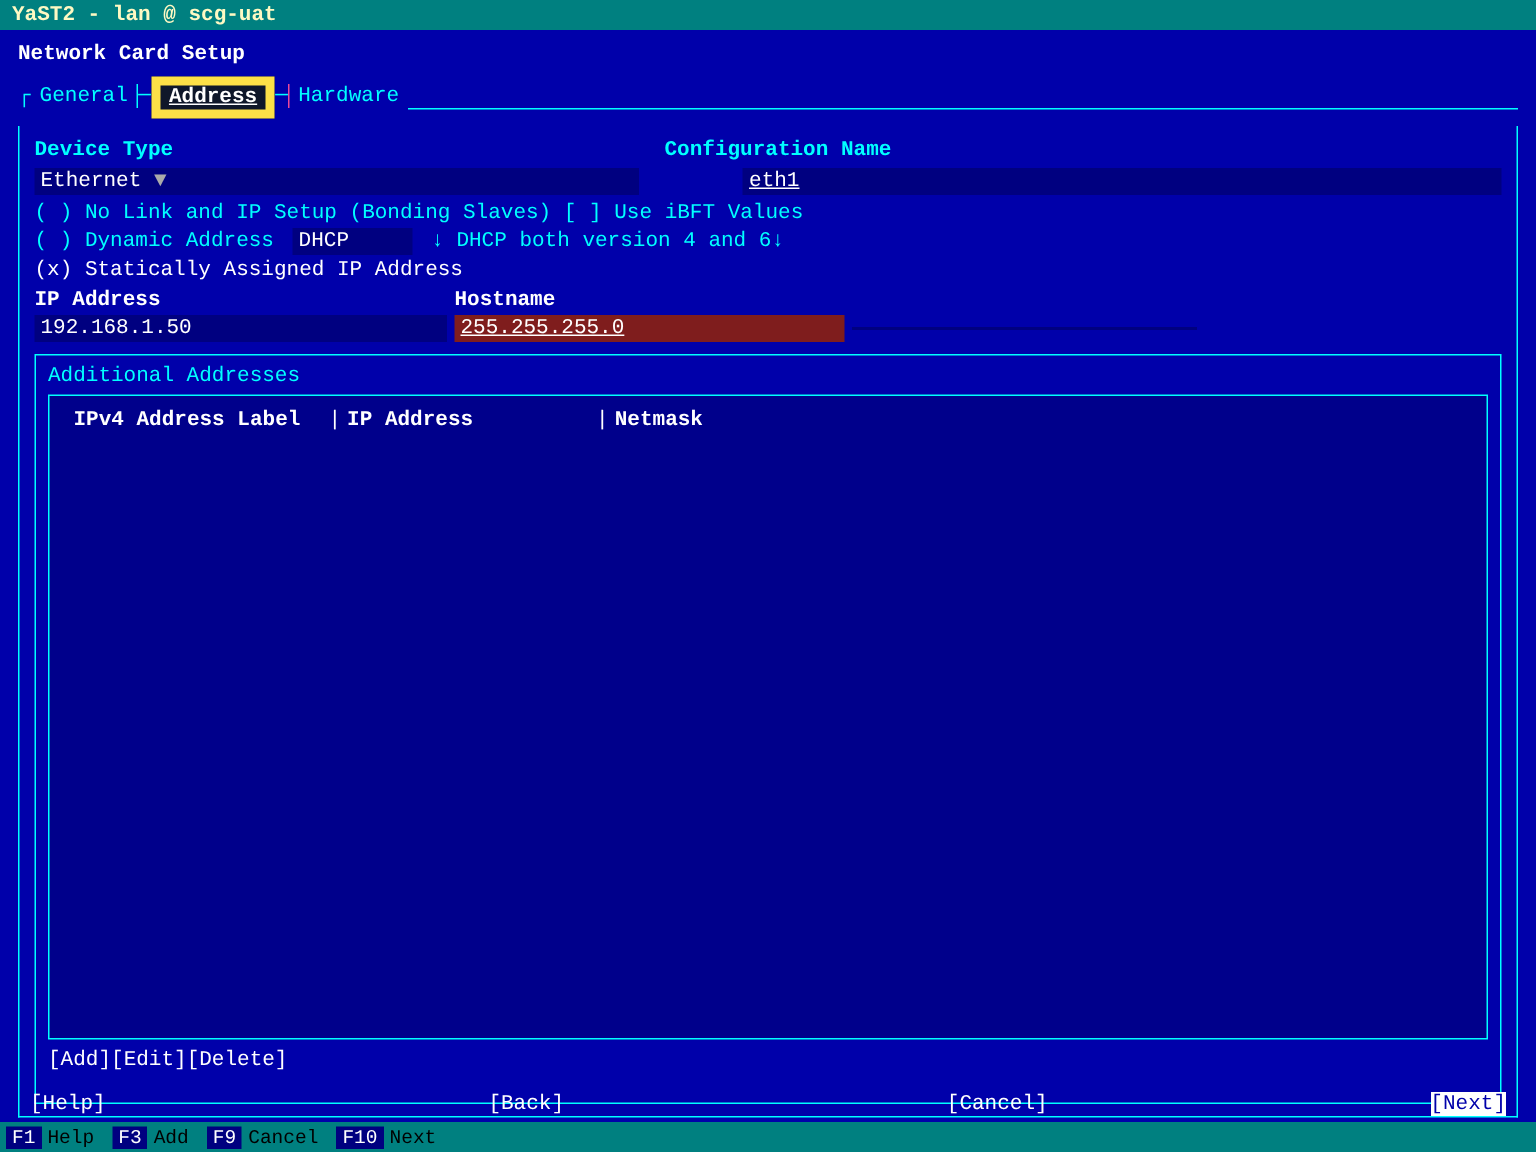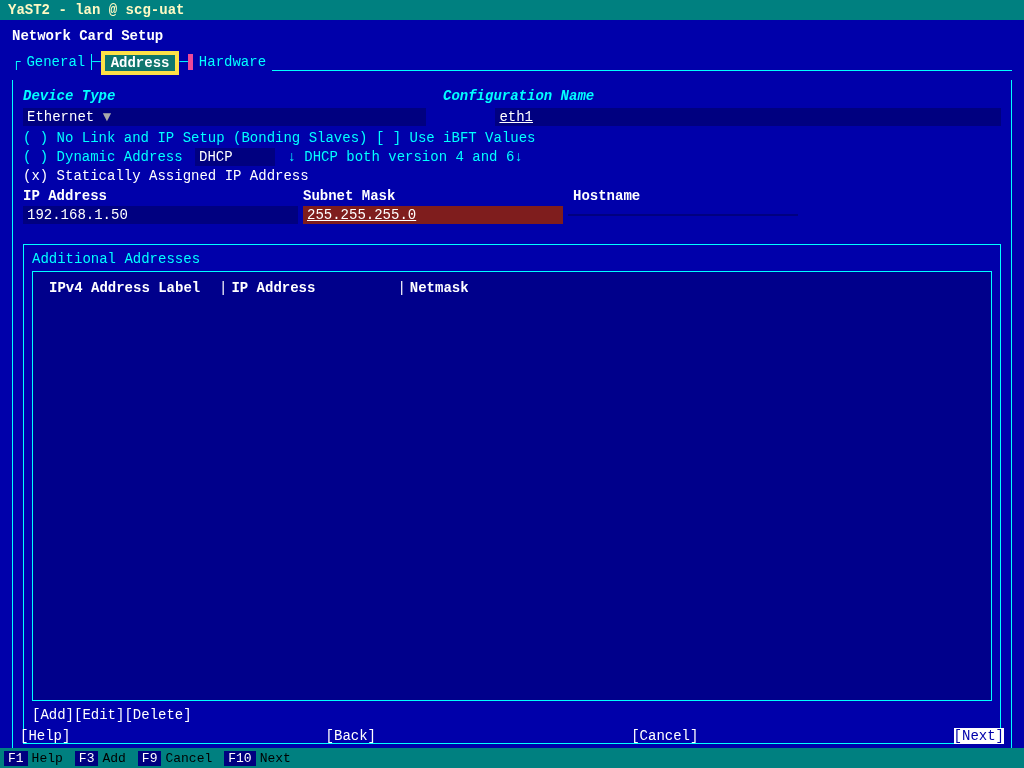--- a/index.html
+++ b/index.html
@@ -205,21 +205,20 @@
     .fkey-label {
       color: #000000;
       margin-right: 12px;
       font-size: 13px;
     }
 
     
     .col-header-row {
       display: flex;
       margin-bottom: 4px;
-      font-style: italic;
     }
 
     .col-header {
       color: #00ffff;
       font-weight: bold;
     }
   </style>
 </head>
 <body>
 
@@ -228,23 +227,23 @@
 </div>
 
 <div id="main-content">
 
   <div id="window-title">Network Card Setup</div>
 
   <div id="tab-bar">
     <span style="color:#00ffff;">┌</span>
     <span style="color:#00ffff; padding: 0 6px; border-right: 1px solid #00ffff;">General</span>
     <span style="color:#00ffff;">─</span>
-    <span style="color:#ffffff; font-weight:bold; padding: 0 6px; border: 4px solid #fde047; background:#0f766e; position:relative; bottom:-1px;">Address</span>
+    <span style="color:#ffffff; font-weight:bold; padding: 0 6px; border: 6px solid #fde047; background:#0f172a; position:relative; bottom:-1px;text-decoration:underline;">Address</span>
     <span style="color:#00ffff;">─</span>
-    <span style="color:#00ffff; padding: 0 6px; border-left: 5px solid #ec4899;">Hardware</span>
+    <span style="color:#00ffff; padding: 0 6px; border-left: 1px solid #ec4899;">Hardware</span>
     <span style="color:#00ffff; flex:1; border-bottom: 1px solid #00ffff;">&nbsp;</span>
   </div>
 
   <div style="border: 1px solid #00ffff; border-top: none; padding: 8px 10px;">
 
     <div class="col-header-row">
       <span class="col-header" style="width:420px;">Device Type</span>
       <span class="col-header">Configuration Name</span>
     </div>
 
@@ -272,39 +271,38 @@
       <span class="dhcp-field">DHCP</span>
       <span>&nbsp;↓ DHCP both version 4 and 6↓</span>
     </div>
 
     <div class="radio-row">
       <span style="cursor:pointer; color:#ffffff;">(x) Statically Assigned IP Address</span>
     </div>
 
     <div class="ip-labels-row" style="margin-top:4px;">
       <span class="ip-label" style="width:280px;">IP Address</span>
-      <span class="ip-label" style="width:270px;">Subnet Mask</span>
       <span class="ip-label">Hostname</span>
     </div>
 
     <div class="ip-value-row">
       <span class="ip-field" style="width:275px; background-color:#000080; display:inline-block;">
         <span>192.168.1.50</span>
       </span>
       <span style="width:5px;">&nbsp;</span>
       <span class="ip-field" style="width:260px; background-color:#7f1d1d; display:inline-block;text-decoration:underline;">
         <span>255.255.255.0</span>
       </span>
       <span style="width:5px;">&nbsp;</span>
       <span class="ip-field" style="width:230px; background-color:#000080; display:inline-block;">
         <span></span>
       </span>
     </div>
 
-    <div id="additional-addresses" style="border: 1px solid #00ffff; padding: 6px 8px; margin-top: 20px;">
+    <div id="additional-addresses" style="border: 1px solid #00ffff; padding: 6px 8px; margin-top: 8px;">
 
       <div style="margin-bottom:4px;">
         <span style="color:#00ffff;">Additional Addresses</span>
       </div>
 
       <div id="address-table" style="border: 1px solid #00ffff; background-color: #00008b; height: 430px; padding: 4px 8px;">
 
         <div class="table-header">
           <span style="width:170px; color:#ffffff; font-weight:bold;">IPv4 Address Label</span>
           <span style="color:#ffffff;">|</span>

